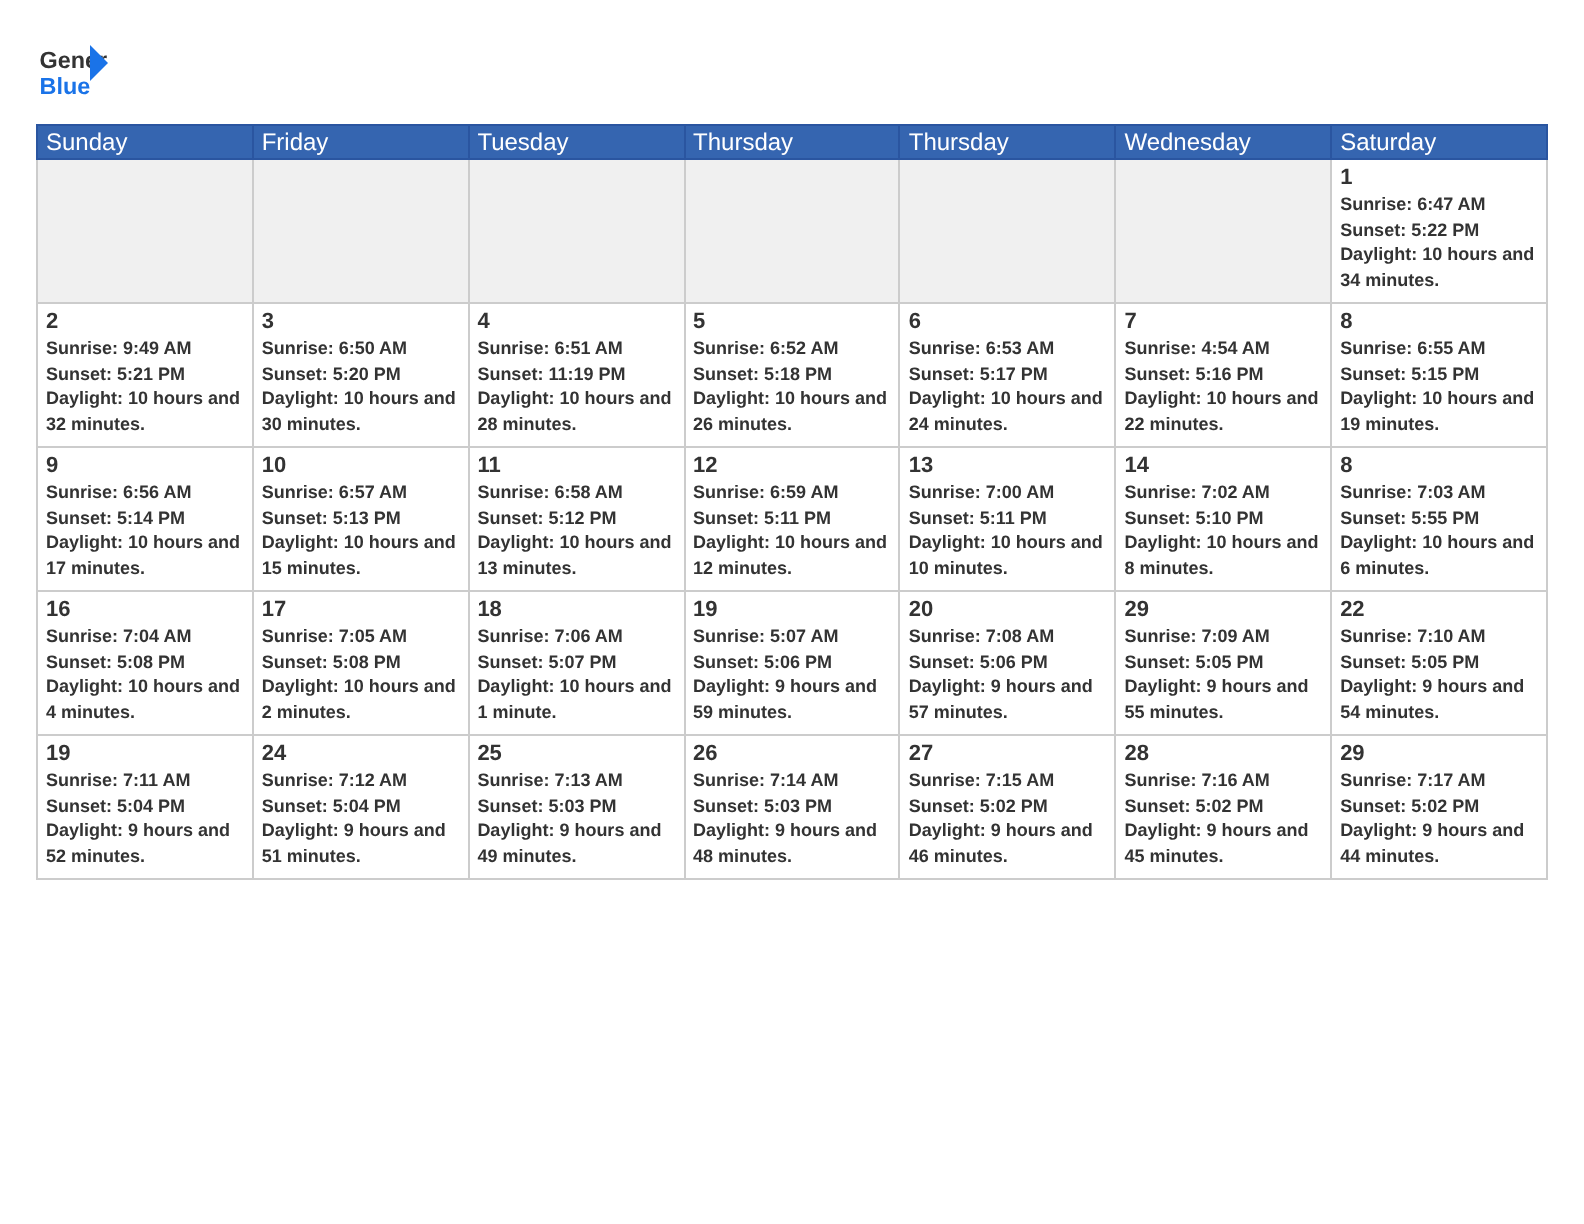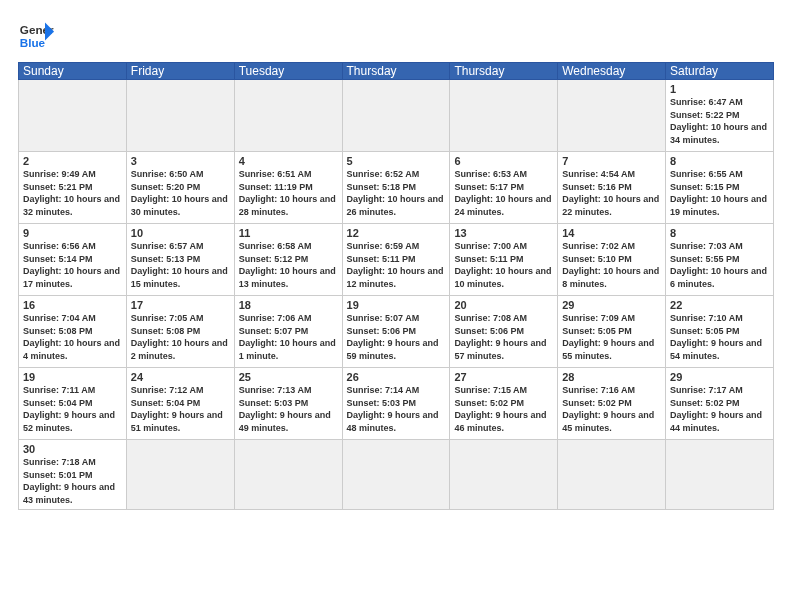--- a/index.html
+++ b/index.html
@@ -328,30 +328,15 @@
 and 45 minutes.</div>
           </td>
           <td>
             <span class="day-num">29</span>
             <div class="day-info">Sunrise: 7:17 AM
 Sunset: 5:02 PM
 Daylight: 9 hours
 and 44 minutes.</div>
           </td>
         </tr>
-        <tr>
-          <td class="last-row">
-            <span class="day-num">30</span>
-            <div class="day-info">Sunrise: 7:18 AM
-Sunset: 5:01 PM
-Daylight: 9 hours
-and 43 minutes.</div>
-          </td>
-          <td class="empty last-row"></td>
-          <td class="empty last-row"></td>
-          <td class="empty last-row"></td>
-          <td class="empty last-row"></td>
-          <td class="empty last-row"></td>
-          <td class="empty last-row"></td>
-        </tr>
       </tbody>
   </table>
 </div>
 
 </body></html>

